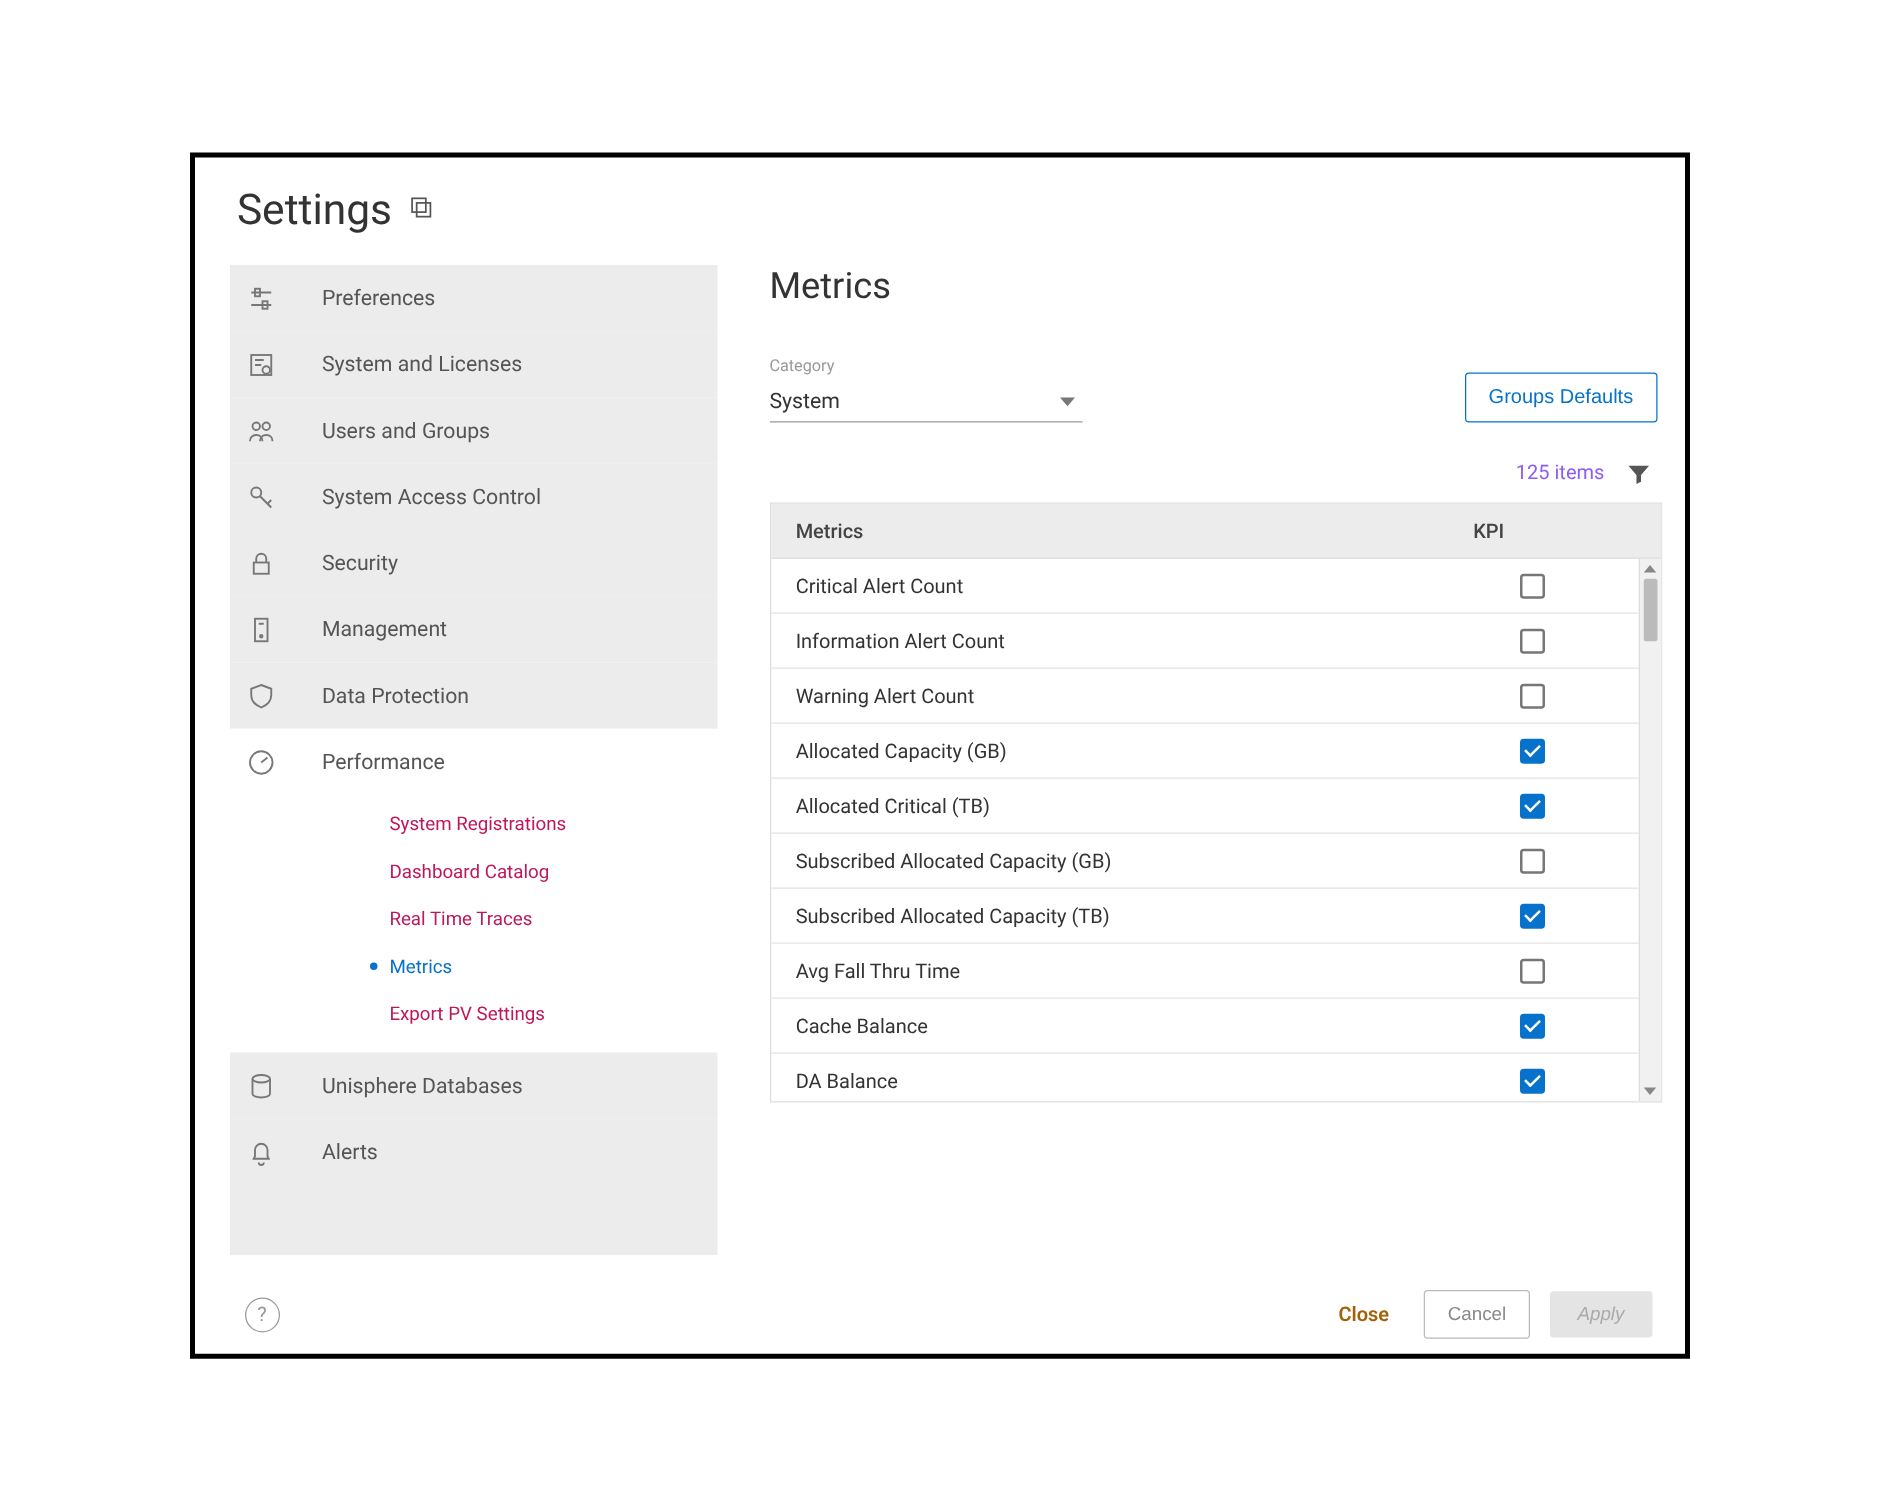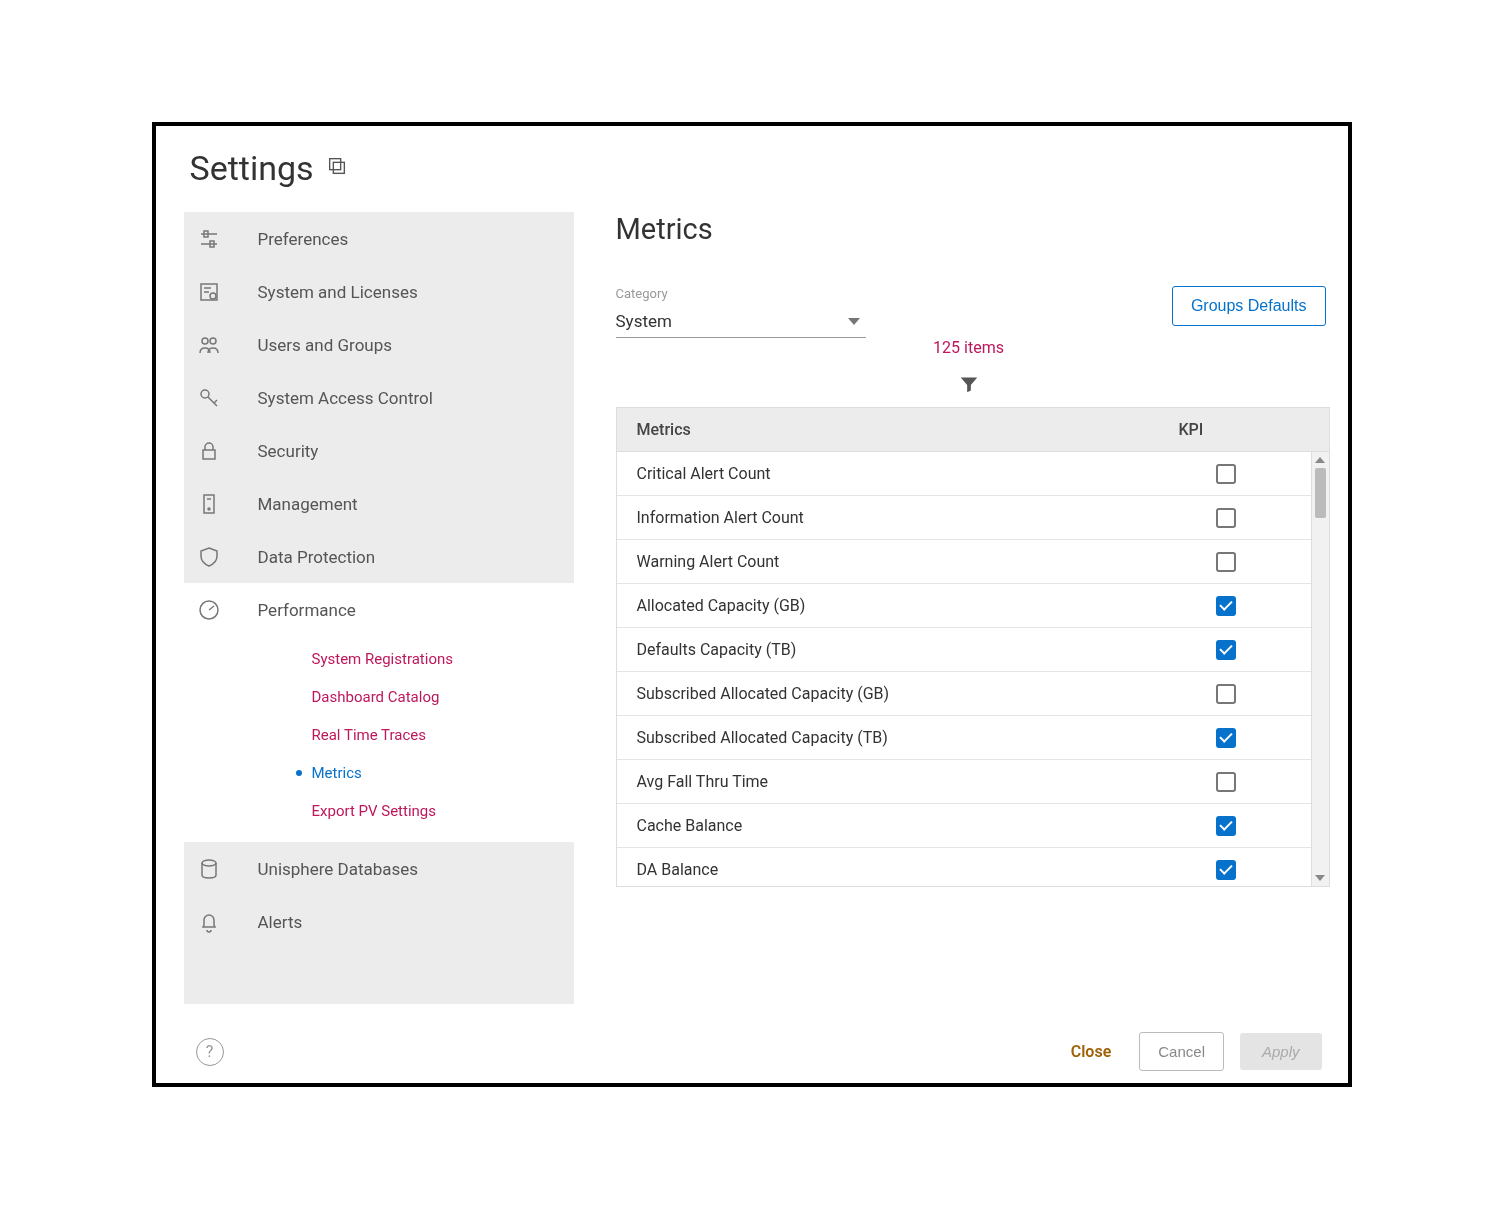--- a/index.html
+++ b/index.html
@@ -85,37 +85,38 @@
   }
   .main h2 {
     font-size: 29px;
     font-weight: 400;
     color: #333;
     margin-bottom: 40px;
   }
   .controls {
     display: flex;
     justify-content: space-between;
-    align-items: flex-start;
+    align-items: flex-end;
+    margin-bottom: 30px;
     padding-right: 4px;
   }
   .select-wrap { display:flex; flex-direction:column; }
   .select-label { font-size: 13px; color:#999; margin-bottom: 6px; }
   .select {
     display:flex; align-items:center; justify-content:space-between;
     width: 250px; border-bottom:1px solid #999;
     font-size:17px; color:#333; padding: 4px 6px 6px 0;
     cursor:pointer;
   }
   .select .caret { width:0;height:0;border-left:6px solid transparent;border-right:6px solid transparent;border-top:7px solid #777; }
   .restore-btn {
     border:1px solid #0672cb; color:#0672cb; background:#fff;
     font-size:16px; padding:10px 18px; border-radius:3px; cursor:pointer;
   }
-  .items-row { display:flex; justify-content:flex-end; align-items:center; gap:16px; padding-right:8px; margin-bottom:8px; color:#be185d; font-size:16px;flex-direction:column; }
+  .items-row { display:flex; justify-content:flex-end; gap:16px; padding-right:8px; margin-bottom:8px; color:#8b5cf6; font-size:16px; }
   .filter-icon svg { width:22px; height:22px; fill:#555; }
 
   .table {
     border:1px solid #ddd;
     display:flex; flex-direction:column;
     height: 480px;
     position:relative;
   }
   .thead {
     display:flex; background:#ececec; border-bottom:1px solid #ddd;
@@ -334,21 +335,21 @@
                   <div class="cb"></div>
                 </div>
               </div>
               <div class="trow">
                 <div class="col-metric">Allocated Capacity (GB)</div>
                 <div class="col-kpi">
                   <div class="cb checked"></div>
                 </div>
               </div>
               <div class="trow">
-                <div class="col-metric">Defaults Capacity (TB)</div>
+                <div class="col-metric">Allocated Critical (TB)</div>
                 <div class="col-kpi">
                   <div class="cb checked"></div>
                 </div>
               </div>
               <div class="trow">
                 <div class="col-metric">Subscribed Allocated Capacity (GB)</div>
                 <div class="col-kpi">
                   <div class="cb"></div>
                 </div>
               </div>

